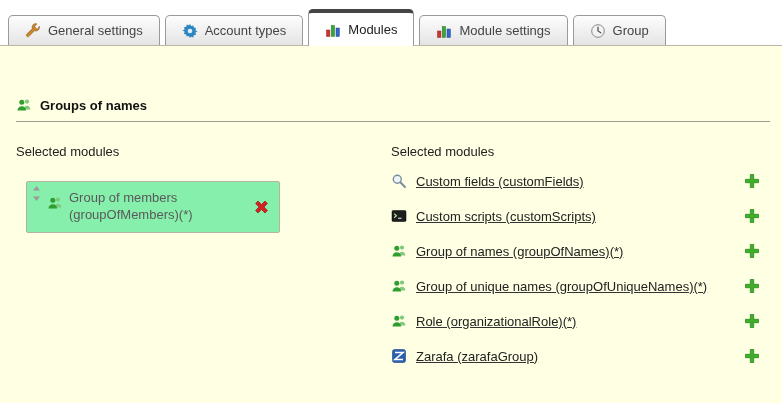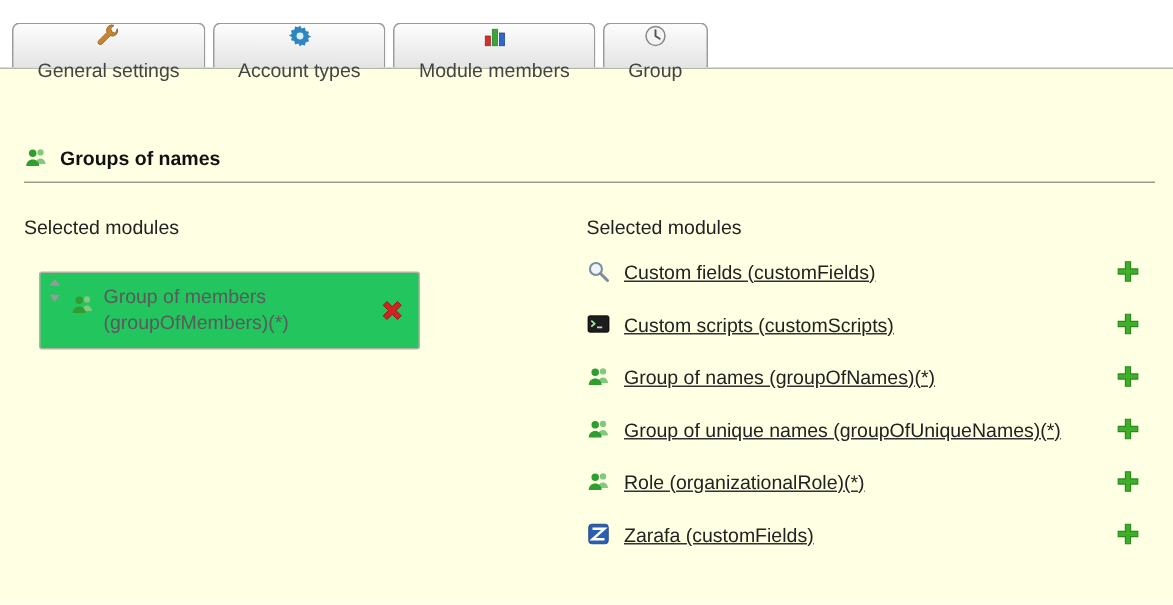--- a/index.html
+++ b/index.html
@@ -16,21 +16,21 @@
   .tabbar {
     position:absolute; left:8px; top:8px; right:0; height:37px;
     display:flex; align-items:flex-end; gap:5px; z-index:2;
   }
   .tab {
     height:30px; display:flex; align-items:center; gap:7px;
     padding:0 16px;
     background:linear-gradient(#fdfdfd,#e4e4e4);
     border:1px solid #9a9a9a; border-bottom:none;
     border-radius:5px 5px 0 0;
-    color:#444; cursor:pointer; white-space:nowrap;flex-direction:column;
+    color:#444; cursor:pointer; white-space:nowrap;
   }
   .tab.active {
     height:37px; background:#ffffff;
     border-top:4px solid #454545;
     margin-bottom:-1px; z-index:3;
     color:#222; font-weight:normal;
   }
   .tab .ticon { width:16px; height:16px; display:inline-block; flex:0 0 16px; }
   .tab .ticon svg { width:16px; height:16px; display:block; }
 
@@ -48,21 +48,21 @@
   .rule { border:none; border-top:1px solid #9c9c8e; margin:0 12px 0 16px; }
 
   .columns { display:flex; padding:22px 20px 0 16px; }
   .col-left { width:375px; flex:0 0 375px; }
   .col-right { flex:1; }
   .col-label { color:#222; }
 
   
   .selected-box {
     position:relative; margin:22px 0 0 10px; width:254px; min-height:48px;
-    background:#22c55e; border:1px solid #b3b3a3; border-radius:2px;
+    background:#86efac; border:1px solid #b3b3a3; border-radius:2px;
     padding:8px 34px 8px 42px;
     color:#5a5a5a; line-height:1.3;
   }
   .drag-handle { position:absolute; left:5px; top:4px; width:9px; height:15px; cursor:grab; }
   .drag-handle svg { display:block; width:9px; height:15px; }
   .box-icon { position:absolute; left:20px; top:13px; width:16px; height:16px; }
   .box-icon svg { display:block; width:16px; height:16px; }
   .delete-btn {
     position:absolute; right:9px; top:50%; transform:translateY(-50%);
     width:17px; height:17px; cursor:pointer;
@@ -95,30 +95,40 @@
   <div class="tab">
     <span class="ticon">
       <svg viewBox="0 0 16 16">
           <path fill="#2e86c1" d="M8 1l1.1 2 2.2-.6.5 2.2 2.2.5-.6 2.2 2 1.1-2 1.1.6 2.2-2.2.5-.5 2.2-2.2-.6L8 15l-1.1-2-2.2.6-.5-2.2-2.2-.5.6-2.2L.6 7.6l2-1.1-.6-2.2 2.2-.5.5-2.2 2.2.6z"></path>
           <circle cx="8" cy="8" r="2.3" fill="#dcefff"></circle>
         </svg>
     </span>
     <span>Account types</span>
   </div>
 
-
-  <div class="tab">
+  <div class="tab active">
     <span class="ticon">
       <svg viewBox="0 0 16 16">
           <rect x="1.5" y="8" width="3.4" height="6.5" fill="#cc3333" stroke="#992222" stroke-width="0.5"></rect>
           <rect x="6.2" y="3.5" width="3.4" height="11" fill="#3aa63a" stroke="#2a7a2a" stroke-width="0.5"></rect>
           <rect x="11" y="6" width="3.4" height="8.5" fill="#3366cc" stroke="#224488" stroke-width="0.5"></rect>
         </svg>
     </span>
-    <span>Module members</span>
+    <span>Modules</span>
+  </div>
+
+  <div class="tab">
+    <span class="ticon">
+      <svg viewBox="0 0 16 16">
+          <rect x="1.5" y="8" width="3.4" height="6.5" fill="#cc3333" stroke="#992222" stroke-width="0.5"></rect>
+          <rect x="6.2" y="3.5" width="3.4" height="11" fill="#3aa63a" stroke="#2a7a2a" stroke-width="0.5"></rect>
+          <rect x="11" y="6" width="3.4" height="8.5" fill="#3366cc" stroke="#224488" stroke-width="0.5"></rect>
+        </svg>
+    </span>
+    <span>Module settings</span>
   </div>
 
   <div class="tab">
     <span class="ticon">
       <svg viewBox="0 0 16 16">
           <circle cx="8" cy="8" r="6.3" fill="#f4f4f4" stroke="#888" stroke-width="1"></circle>
           <path d="M8 4.2V8l2.8 1.8" stroke="#555" stroke-width="1.3" fill="none" stroke-linecap="round"></path>
         </svg>
     </span>
     <span>Group</span>
@@ -259,21 +269,21 @@
           </span>
         </div>
 
         <div class="mod-row">
           <span class="mod-icon">
             <svg viewBox="0 0 16 16">
                 <rect x="1.5" y="1.5" width="13" height="13" rx="2" fill="#2b5fb0" stroke="#1d4380" stroke-width="0.6"></rect>
                 <path d="M4 4.5h8L4 11.5h8" stroke="#ffffff" stroke-width="1.6" fill="none"></path>
               </svg>
           </span>
-          <span class="mod-label">Zarafa (customFields)</span>
+          <span class="mod-label">Zarafa (zarafaGroup)</span>
           <span class="plus-btn">
             <svg viewBox="0 0 16 16">
                 <path d="M6.3 1.5h3.4v4.8h4.8v3.4H9.7v4.8H6.3V9.7H1.5V6.3h4.8z" fill="#3fae2a" stroke="#2c8a1c" stroke-width="0.8"></path>
               </svg>
           </span>
         </div>
 
       </div>
     </div>
 

